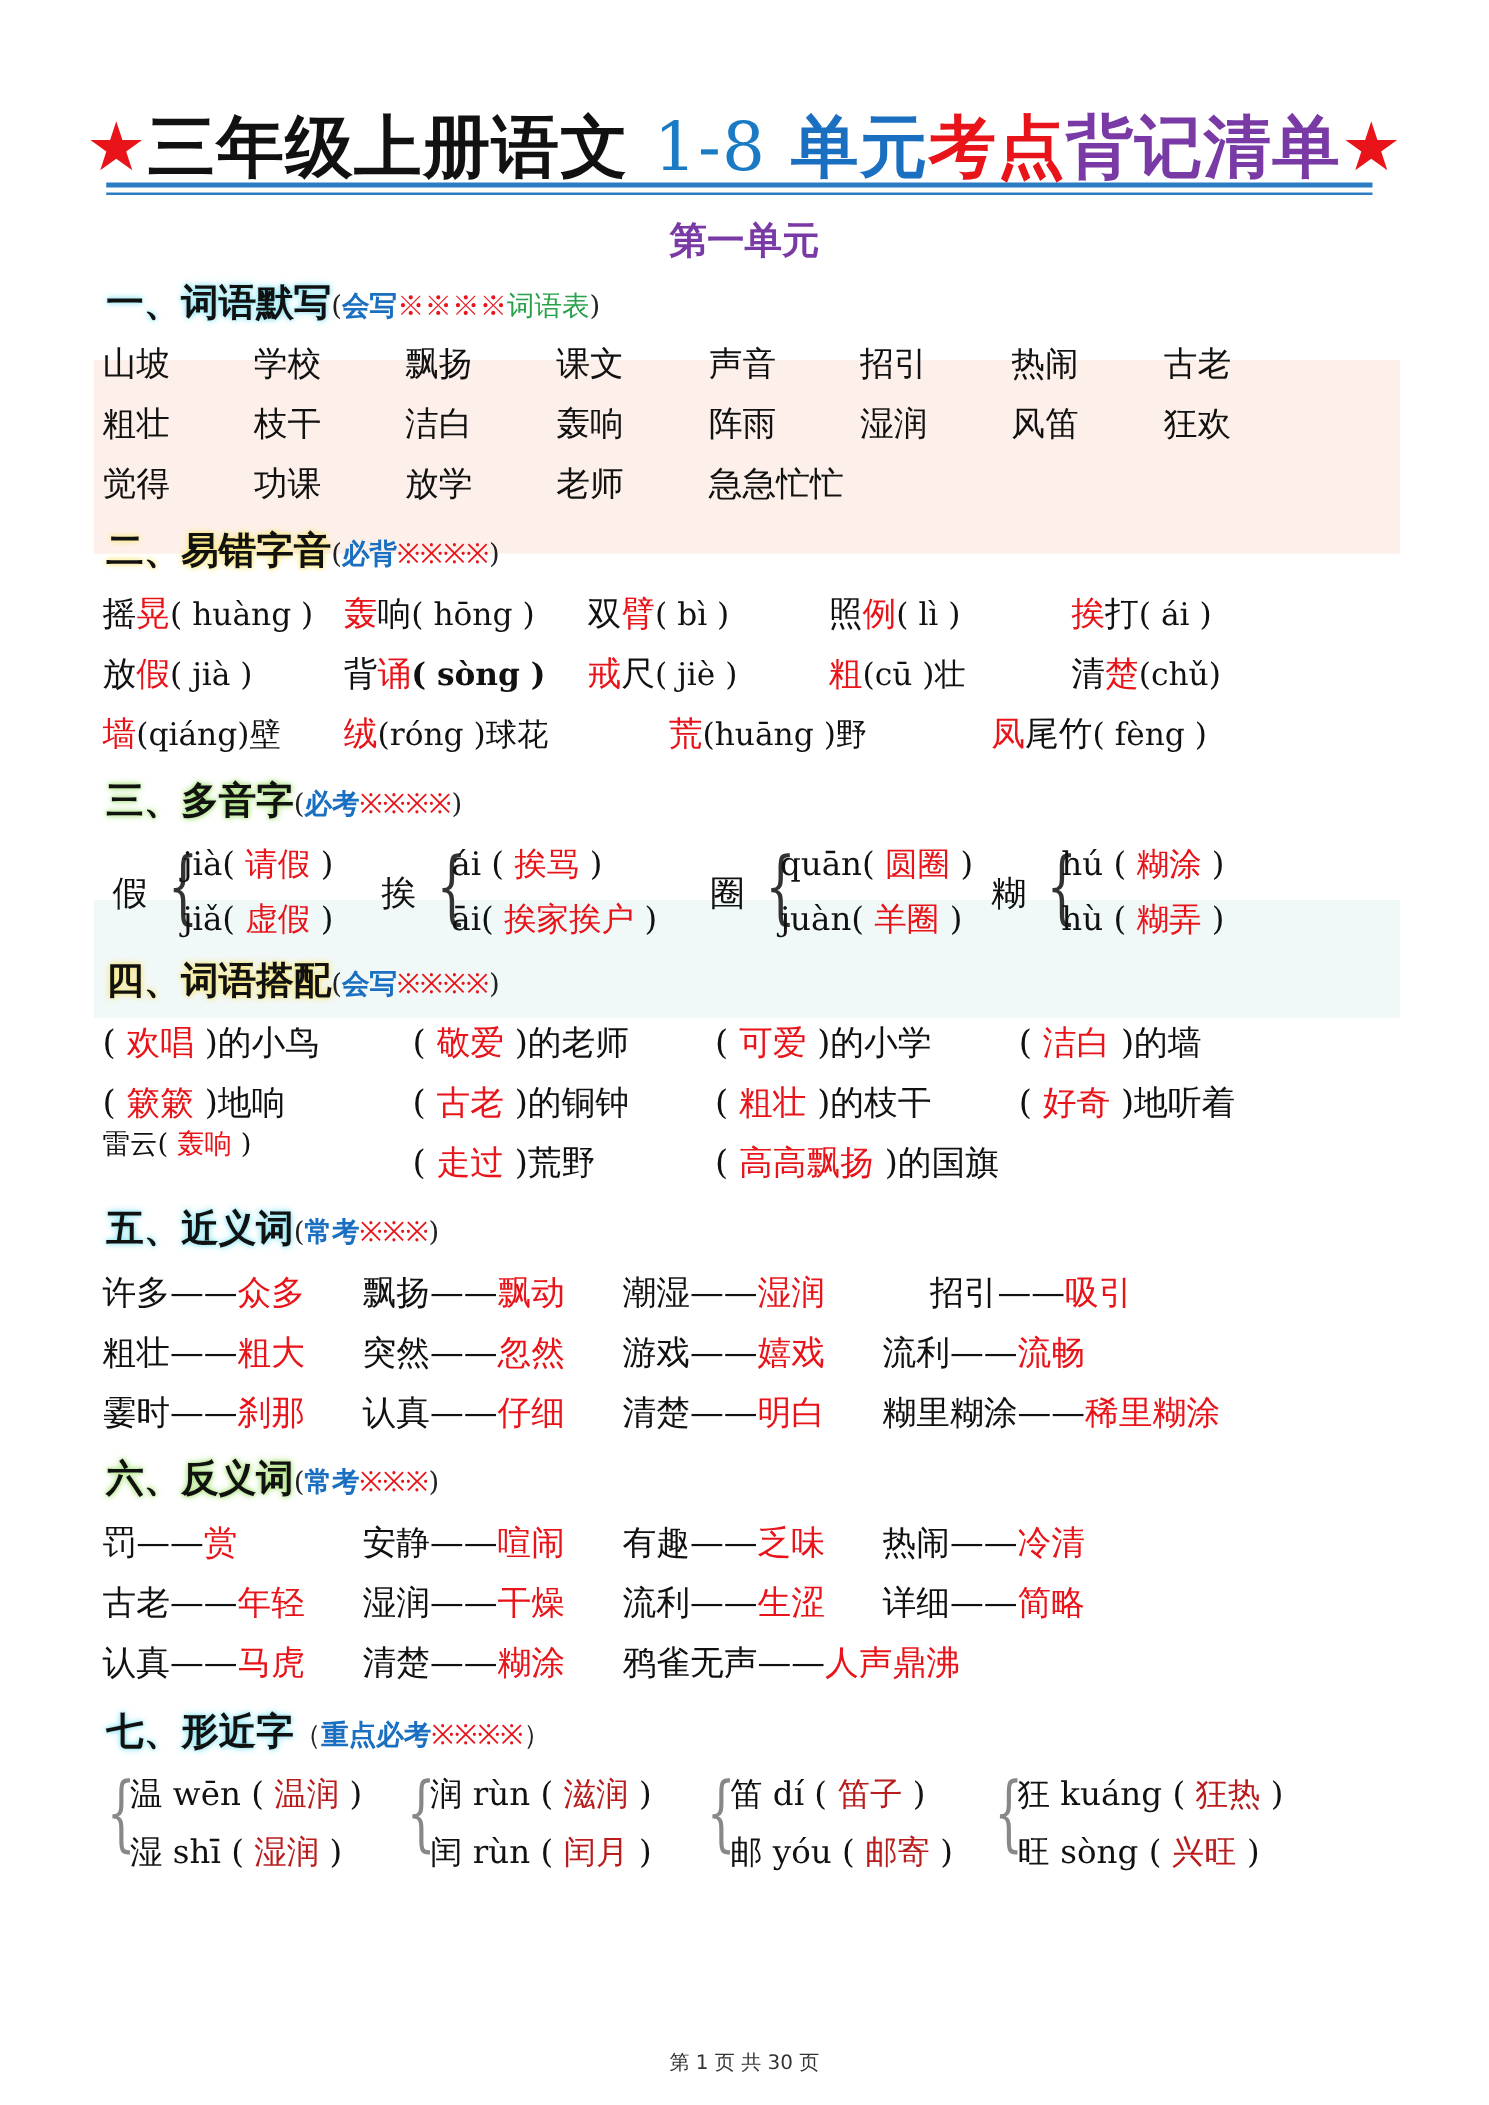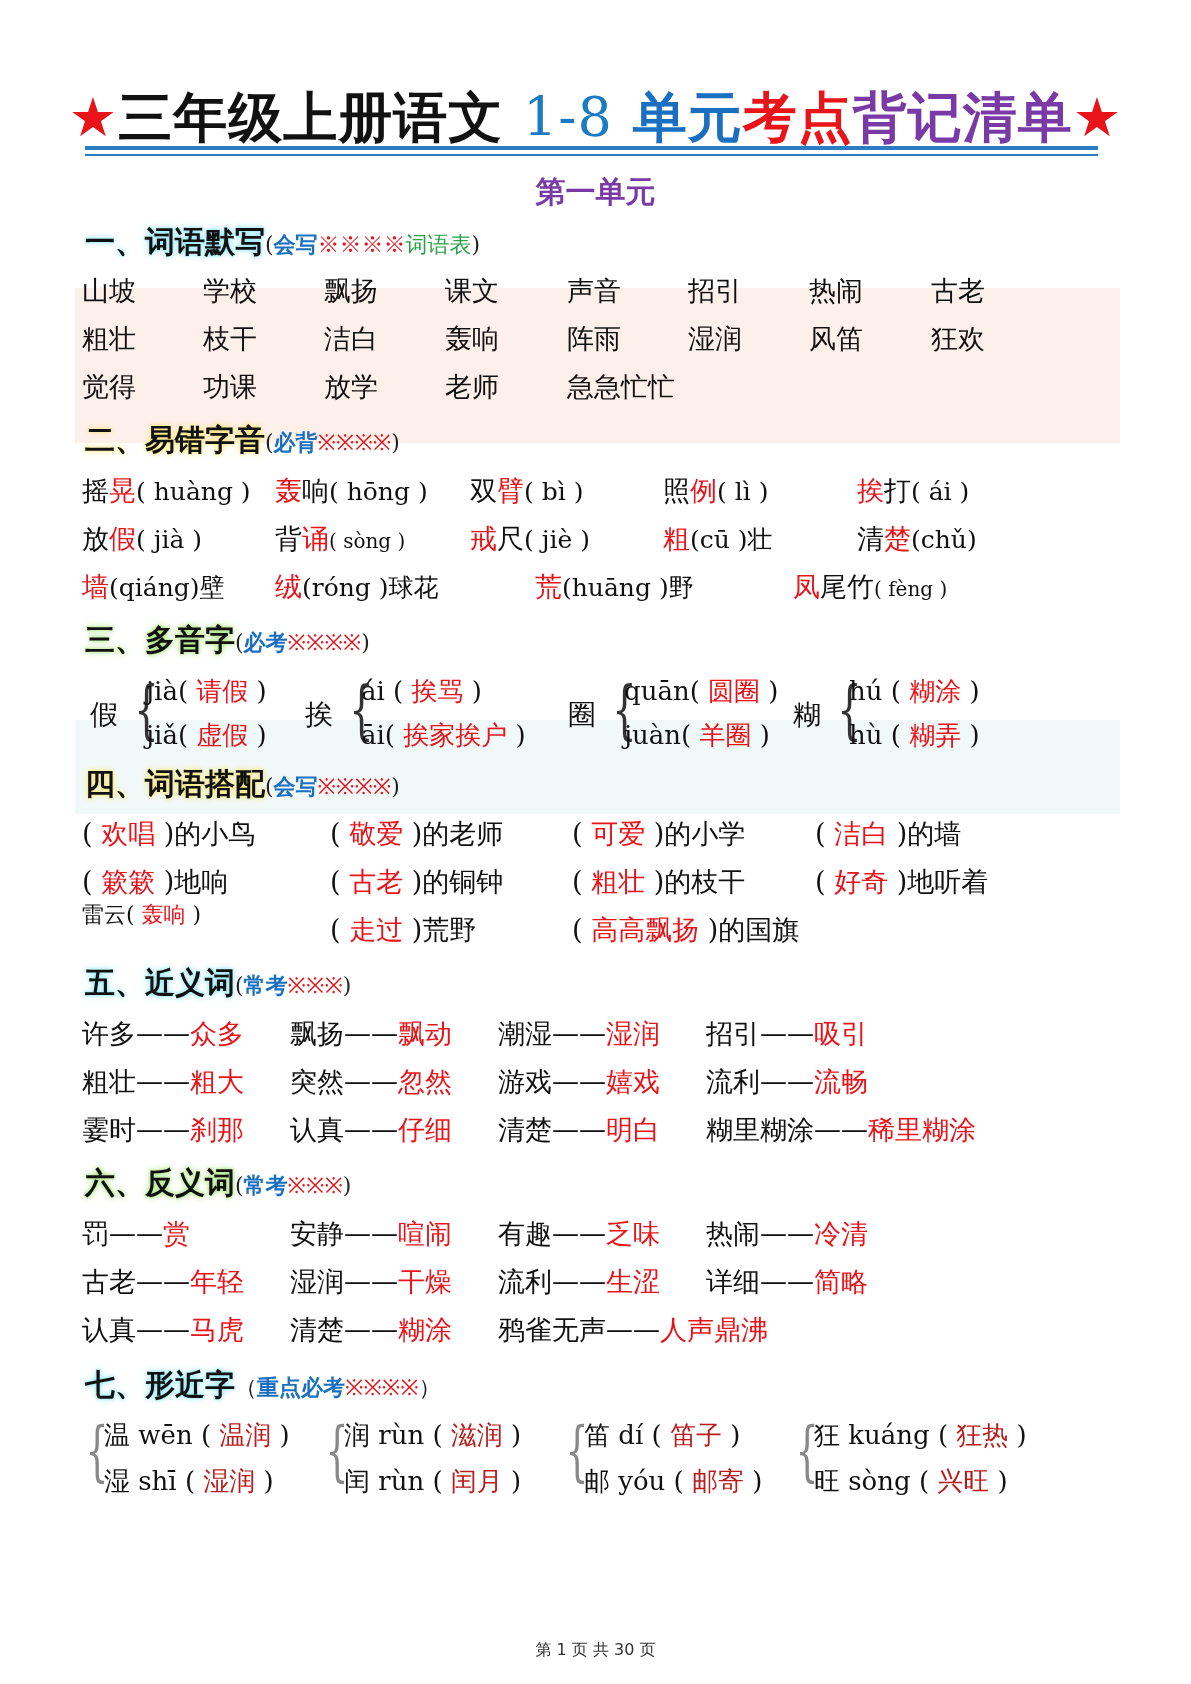--- a/index.html
+++ b/index.html
@@ -76,28 +76,28 @@
 <div class="abs sec-title" style="top:420px;">
   <span class="h glow-yellow">二、易错字音</span><span class="paren">(</span><span class="tag">必背</span><span class="stars">※※※※</span><span class="paren">)</span>
 </div>
 <div id="s2">
     <div class="cell" style="left:82px;top:473px;font-size:27px;"><span>摇</span><span class="r">晃</span><span style="font-size:25px;">( huàng )</span></div>
     <div class="cell" style="left:275px;top:473px;font-size:27px;"><span class="r">轰</span><span>响</span><span style="font-size:25px;">( hōng )</span></div>
     <div class="cell" style="left:470px;top:473px;font-size:27px;"><span>双</span><span class="r">臂</span><span style="font-size:25px;">( bì )</span></div>
     <div class="cell" style="left:663px;top:473px;font-size:27px;"><span>照</span><span class="r">例</span><span style="font-size:25px;">( lì )</span></div>
     <div class="cell" style="left:857px;top:473px;font-size:27px;"><span class="r">挨</span><span>打</span><span style="font-size:25px;">( ái )</span></div>
     <div class="cell" style="left:82px;top:521px;font-size:27px;"><span>放</span><span class="r">假</span><span style="font-size:25px;">( jià )</span></div>
-    <div class="cell" style="left:275px;top:521px;font-size:27px;"><span>背</span><span class="r">诵</span><span style="font-size:20px;">( sòng )</span></div>
+    <div class="cell" style="left:275px;top:521px;font-size:27px;"><span>背</span><span class="r">诵</span><span style="font-size:25px;font-weight:bold;">( sòng )</span></div>
     <div class="cell" style="left:470px;top:521px;font-size:27px;"><span class="r">戒</span><span>尺</span><span style="font-size:25px;">( jiè )</span></div>
     <div class="cell" style="left:663px;top:521px;font-size:27px;"><span class="r">粗</span><span style="font-size:25px;">(cū )壮</span></div>
     <div class="cell" style="left:857px;top:521px;font-size:27px;"><span>清</span><span class="r">楚</span><span style="font-size:25px;">(chǔ)</span></div>
     <div class="cell" style="left:82px;top:569px;font-size:27px;"><span class="r">墙</span><span style="font-size:25px;">(qiáng)壁</span></div>
     <div class="cell" style="left:275px;top:569px;font-size:27px;"><span class="r">绒</span><span style="font-size:25px;">(róng )球花</span></div>
     <div class="cell" style="left:535px;top:569px;font-size:27px;"><span class="r">荒</span><span style="font-size:25px;">(huāng )野</span></div>
-    <div class="cell" style="left:793px;top:569px;font-size:27px;"><span class="r">凤</span><span>尾竹</span><span style="font-size:20px;">( fèng )</span></div>
+    <div class="cell" style="left:793px;top:569px;font-size:27px;"><span class="r">凤</span><span>尾竹</span><span style="font-size:25px;">( fèng )</span></div>
   </div>
 
 <div class="abs sec-title" style="top:620px;">
   <span class="h glow-green">三、多音字</span><span class="paren">(</span><span class="tag">必考</span><span class="stars">※※※※</span><span class="paren">)</span>
 </div>
 <div class="abs box3"></div>
 <div id="s3">
     <div class="poly-char" style="left:90px;top:696px;">假</div>
     <div class="brace" style="left:126px;top:678px;font-size:64px;line-height:1;transform:scaleX(0.6);">{</div>
     <div class="poly-line" style="left:146px;top:674px;text-align:center;"><span>jià(</span><span class="r"> 请假 </span><span>)</span></div>
@@ -133,21 +133,21 @@
     <div class="cell" style="left:572px;top:912px;font-size:27px;"><span>( </span><span class="r">高高飘扬</span><span> )的国旗</span></div>
   </div>
 
 <div class="abs sec-title" style="top:963px;">
   <span class="h glow-cyan">五、近义词</span><span class="paren">(</span><span class="tag">常考</span><span class="stars">※※※</span><span class="paren">)</span>
 </div>
 <div id="s5">
     <div class="cell" style="left:82px;top:1016px;font-size:27px;"><span>许多</span><span>——</span><span class="r">众多</span></div>
     <div class="cell" style="left:290px;top:1016px;font-size:27px;"><span>飘扬</span><span>——</span><span class="r">飘动</span></div>
     <div class="cell" style="left:498px;top:1016px;font-size:27px;"><span>潮湿</span><span>——</span><span class="r">湿润</span></div>
-    <div class="cell" style="left:706px;top:1016px;font-size:27px;"><span>招引</span><span>——</span><span class="r">吸引</span></div>
+    <div class="cell" style="left:744px;top:1016px;font-size:27px;"><span>招引</span><span>——</span><span class="r">吸引</span></div>
     <div class="cell" style="left:82px;top:1064px;font-size:27px;"><span>粗壮</span><span>——</span><span class="r">粗大</span></div>
     <div class="cell" style="left:290px;top:1064px;font-size:27px;"><span>突然</span><span>——</span><span class="r">忽然</span></div>
     <div class="cell" style="left:498px;top:1064px;font-size:27px;"><span>游戏</span><span>——</span><span class="r">嬉戏</span></div>
     <div class="cell" style="left:706px;top:1064px;font-size:27px;"><span>流利</span><span>——</span><span class="r">流畅</span></div>
     <div class="cell" style="left:82px;top:1112px;font-size:27px;"><span>霎时</span><span>——</span><span class="r">刹那</span></div>
     <div class="cell" style="left:290px;top:1112px;font-size:27px;"><span>认真</span><span>——</span><span class="r">仔细</span></div>
     <div class="cell" style="left:498px;top:1112px;font-size:27px;"><span>清楚</span><span>——</span><span class="r">明白</span></div>
     <div class="cell" style="left:706px;top:1112px;font-size:27px;"><span>糊里糊涂</span><span>——</span><span class="r">稀里糊涂</span></div>
   </div>
 

